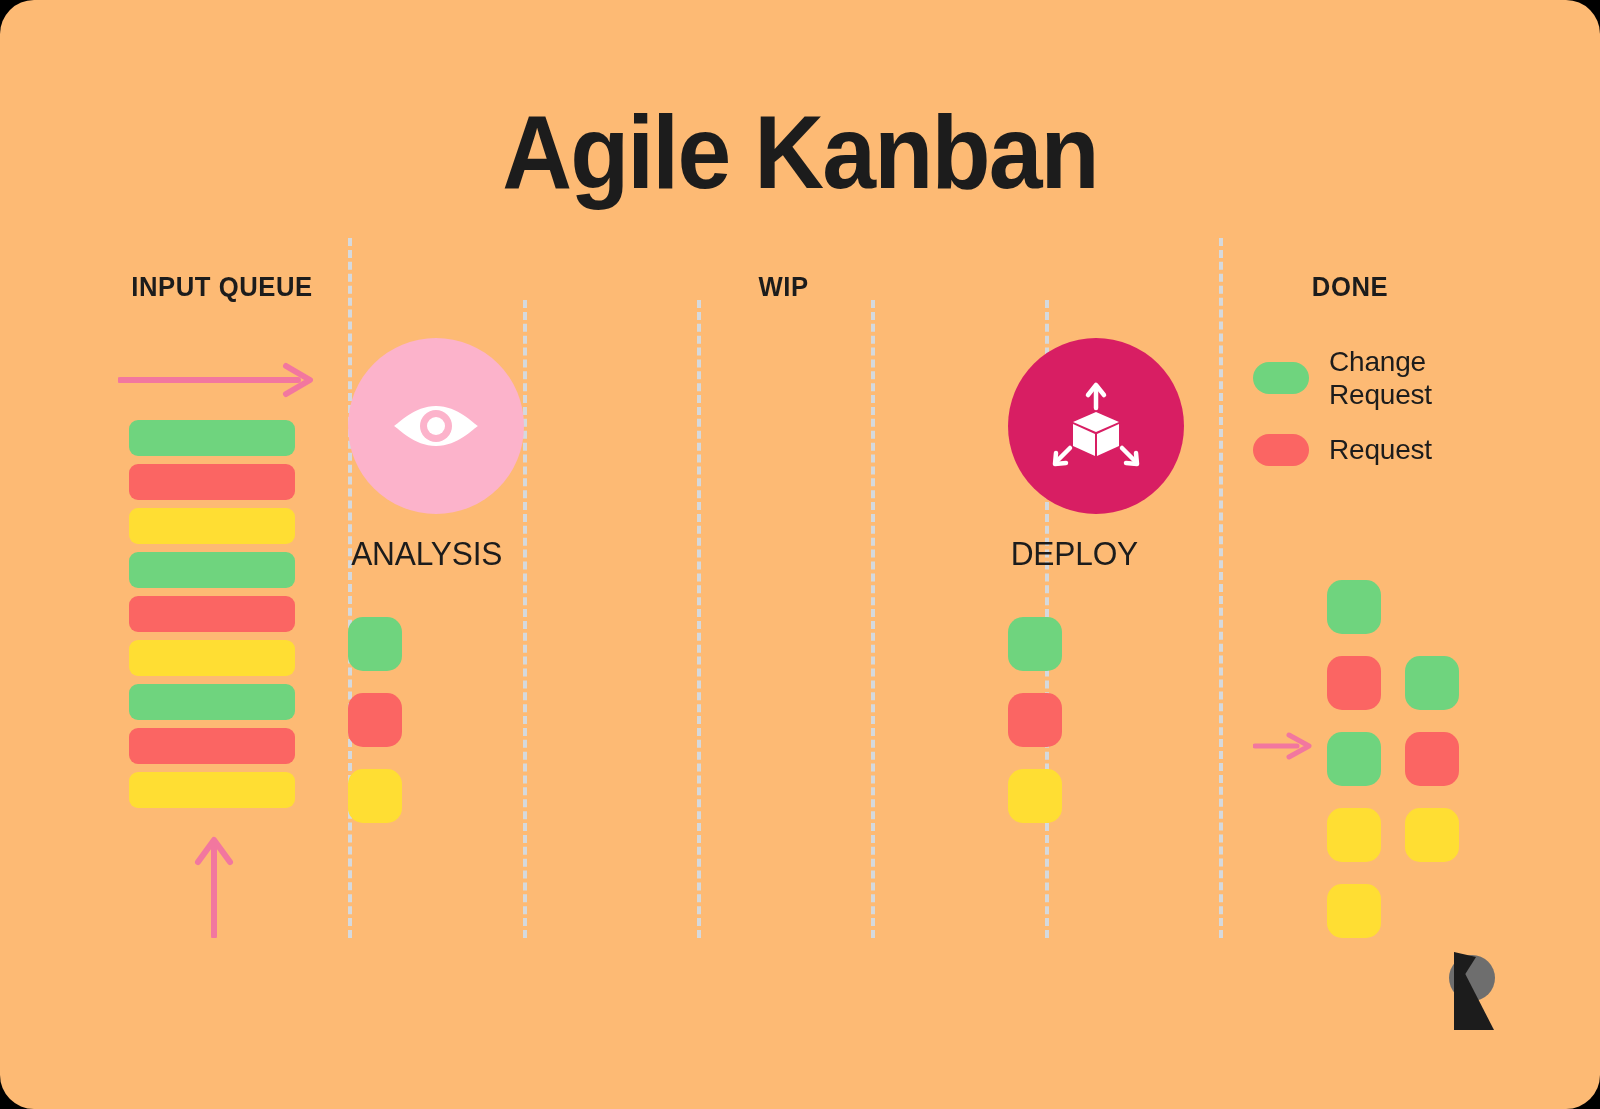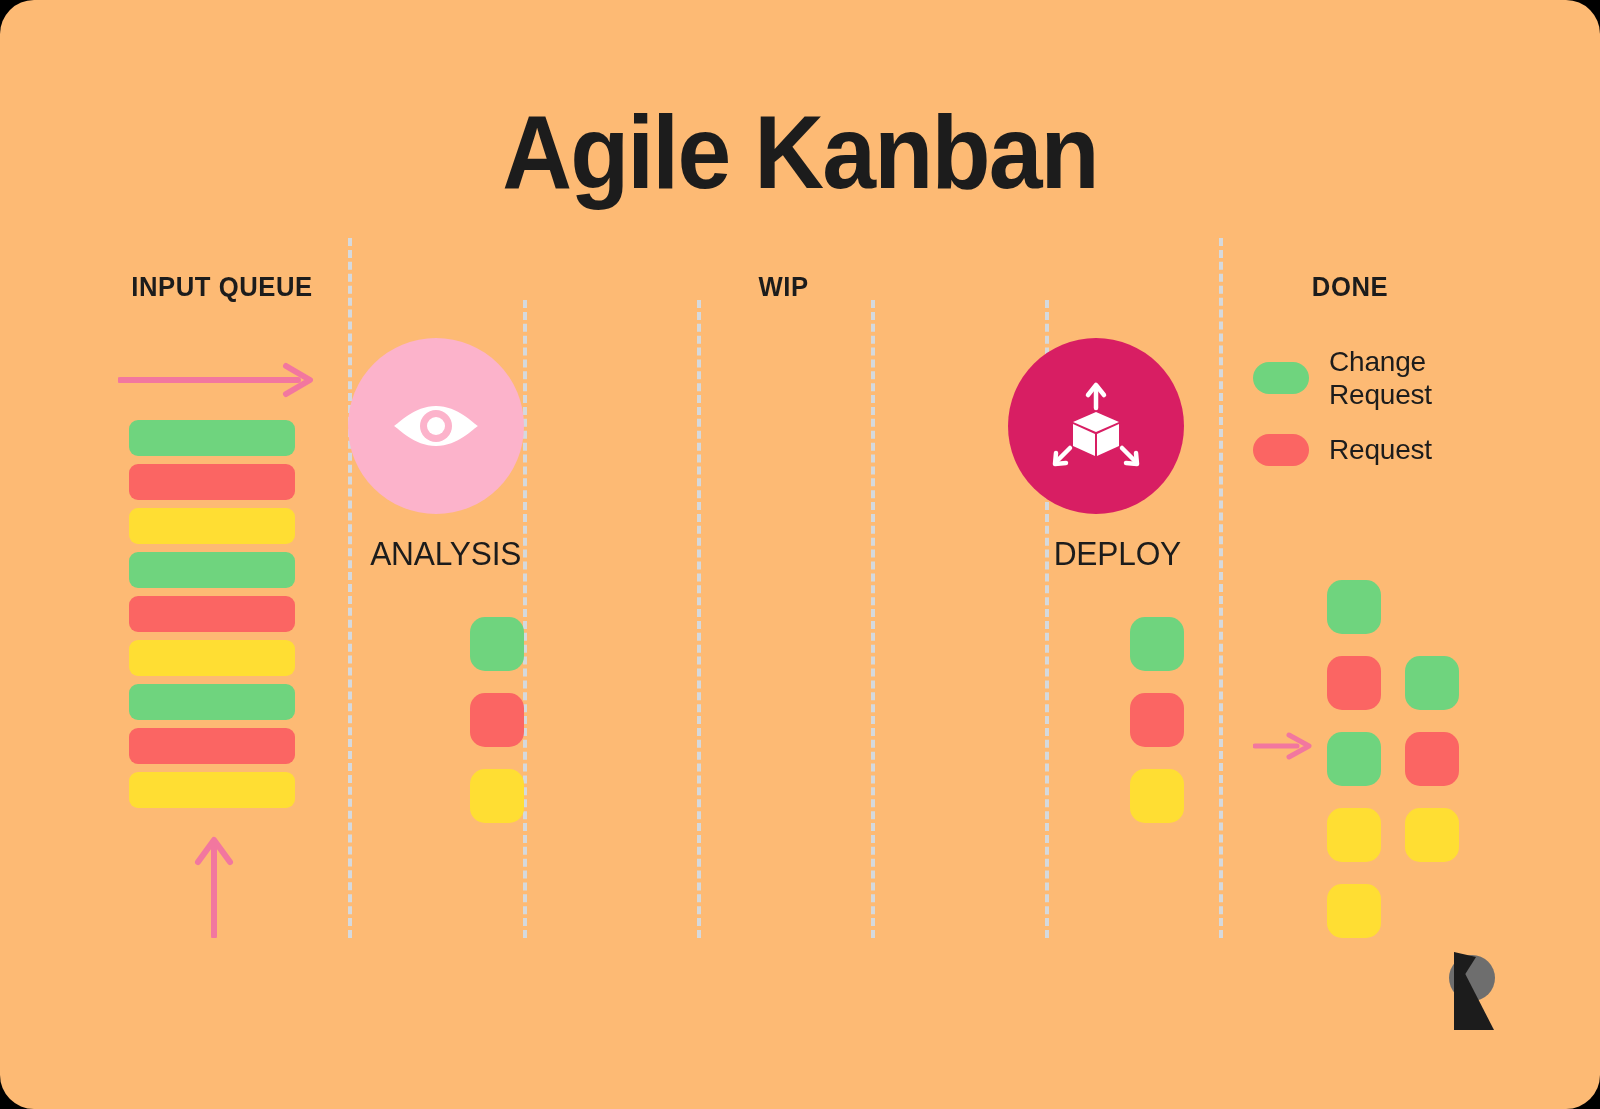--- a/index.html
+++ b/index.html
@@ -73,21 +73,21 @@
     width: 48px; height: 102px;
   }
 
   
   .stage {
     position: absolute;
     top: 338px;
     width: 176px;
     display: flex;
     flex-direction: column;
-    align-items: flex-end;
+    align-items: flex-start;
   }
   .stage-circle {
     width: 176px; height: 176px;
     border-radius: 50%;
     display: flex;
     align-items: center;
     justify-content: center;
   }
   .stage-circle svg { display: block; }
   .stage-label {

